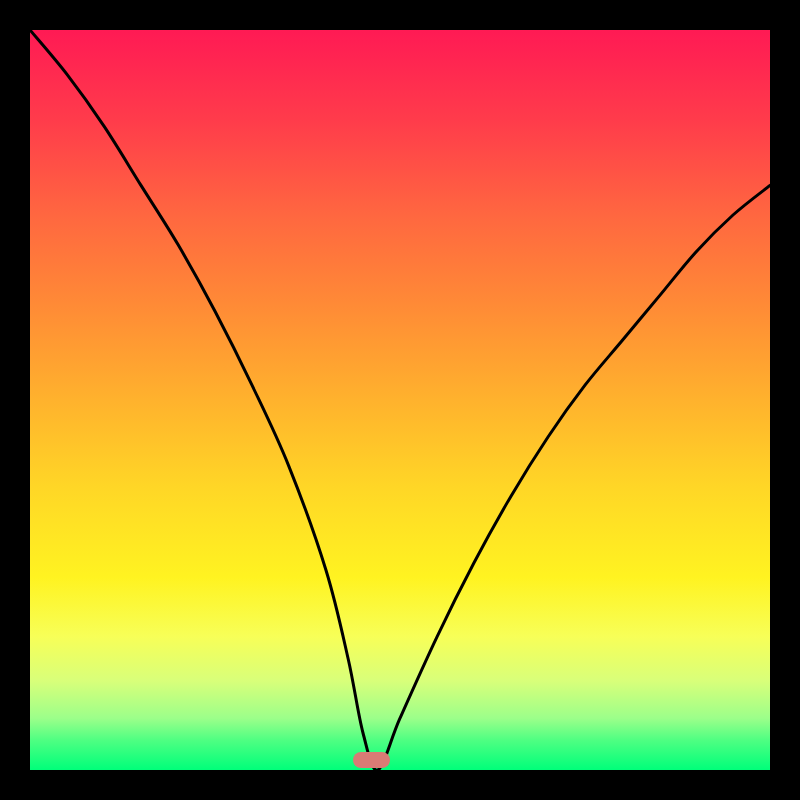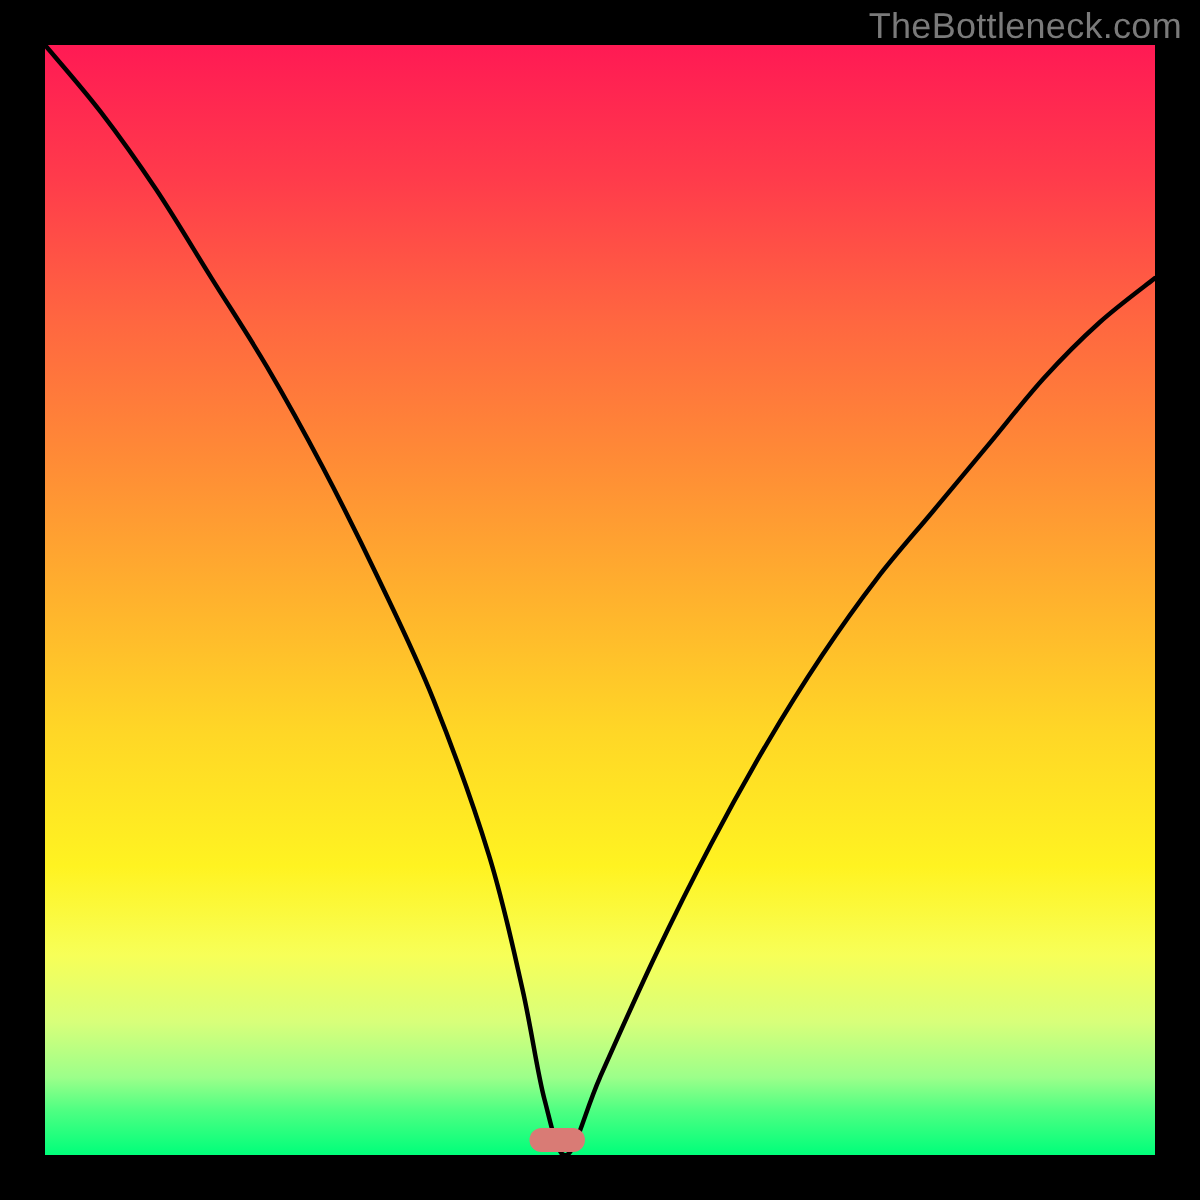--- a/index.html
+++ b/index.html
@@ -66,14 +66,13 @@
 
 <div class="frame">
 
   <div class="plot-area">
     <svg class="curve-svg" viewBox="0 0 740 740" preserveAspectRatio="none">
       <path id="curve-path" d="M 0.00 0.00 C 6.17 7.40, 24.67 28.37, 37.00 44.40 C 49.33 60.43, 61.67 77.70, 74.00 96.20 C 86.33 114.70, 98.67 135.67, 111.00 155.40 C 123.33 175.13, 135.67 193.63, 148.00 214.60 C 160.33 235.57, 172.67 257.77, 185.00 281.20 C 197.33 304.63, 209.67 329.30, 222.00 355.20 C 234.33 381.10, 246.67 405.77, 259.00 436.60 C 271.33 467.43, 286.13 508.13, 296.00 540.20 C 305.87 572.27, 312.03 601.87, 318.20 629.00 C 324.37 656.13, 328.07 684.50, 333.00 703.00 C 337.93 721.50, 341.63 742.47, 347.80 740.00 C 353.97 737.53, 360.13 710.40, 370.00 688.20 C 379.87 666.00, 394.67 632.70, 407.00 606.80 C 419.33 580.90, 431.67 556.23, 444.00 532.80 C 456.33 509.37, 468.67 487.17, 481.00 466.20 C 493.33 445.23, 505.67 425.50, 518.00 407.00 C 530.33 388.50, 542.67 371.23, 555.00 355.20 C 567.33 339.17, 579.67 325.60, 592.00 310.80 C 604.33 296.00, 616.67 281.20, 629.00 266.40 C 641.33 251.60, 653.67 235.57, 666.00 222.00 C 678.33 208.43, 690.67 196.10, 703.00 185.00 C 715.33 173.90, 733.83 160.33, 740.00 155.40" fill="none" stroke="#000" stroke-width="3" stroke-linecap="round" stroke-linejoin="round"></path>
     </svg>
     <div class="marker" id="marker" style="left: 323.38px; top: 721.5px; width: 37px; height: 16.28px; background: rgb(217, 123, 117);"></div>
   </div>
 
-  <div class="watermark">TheBottleneck.com</div>
 </div>
 
 </body></html>

